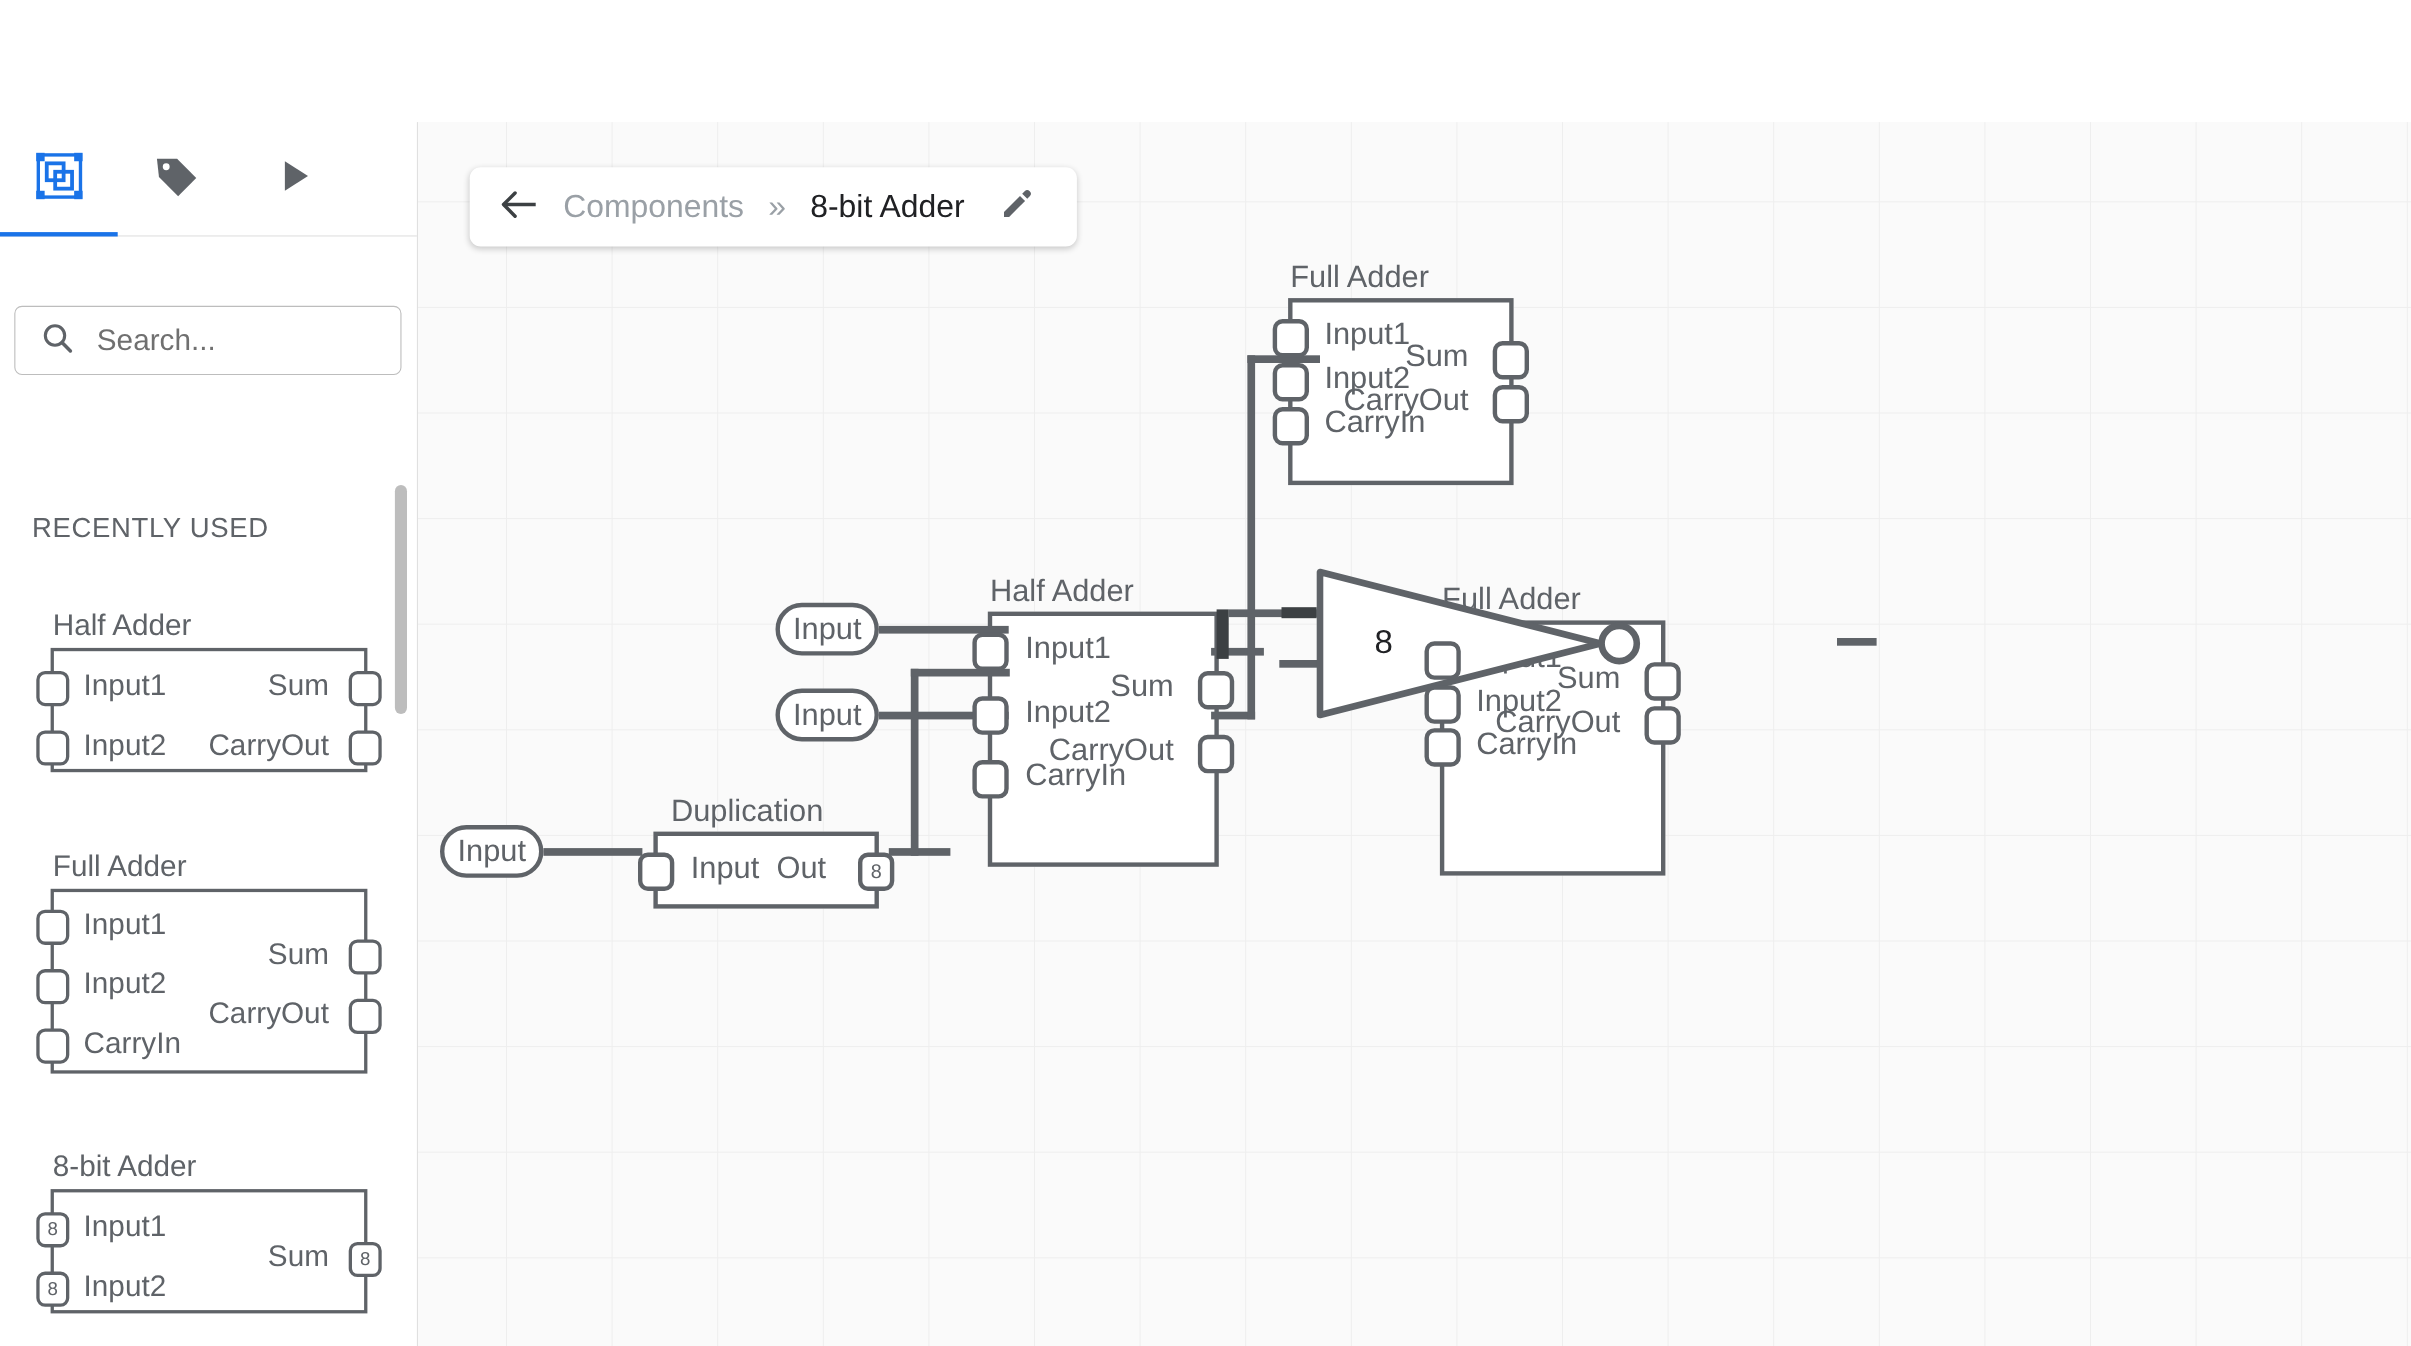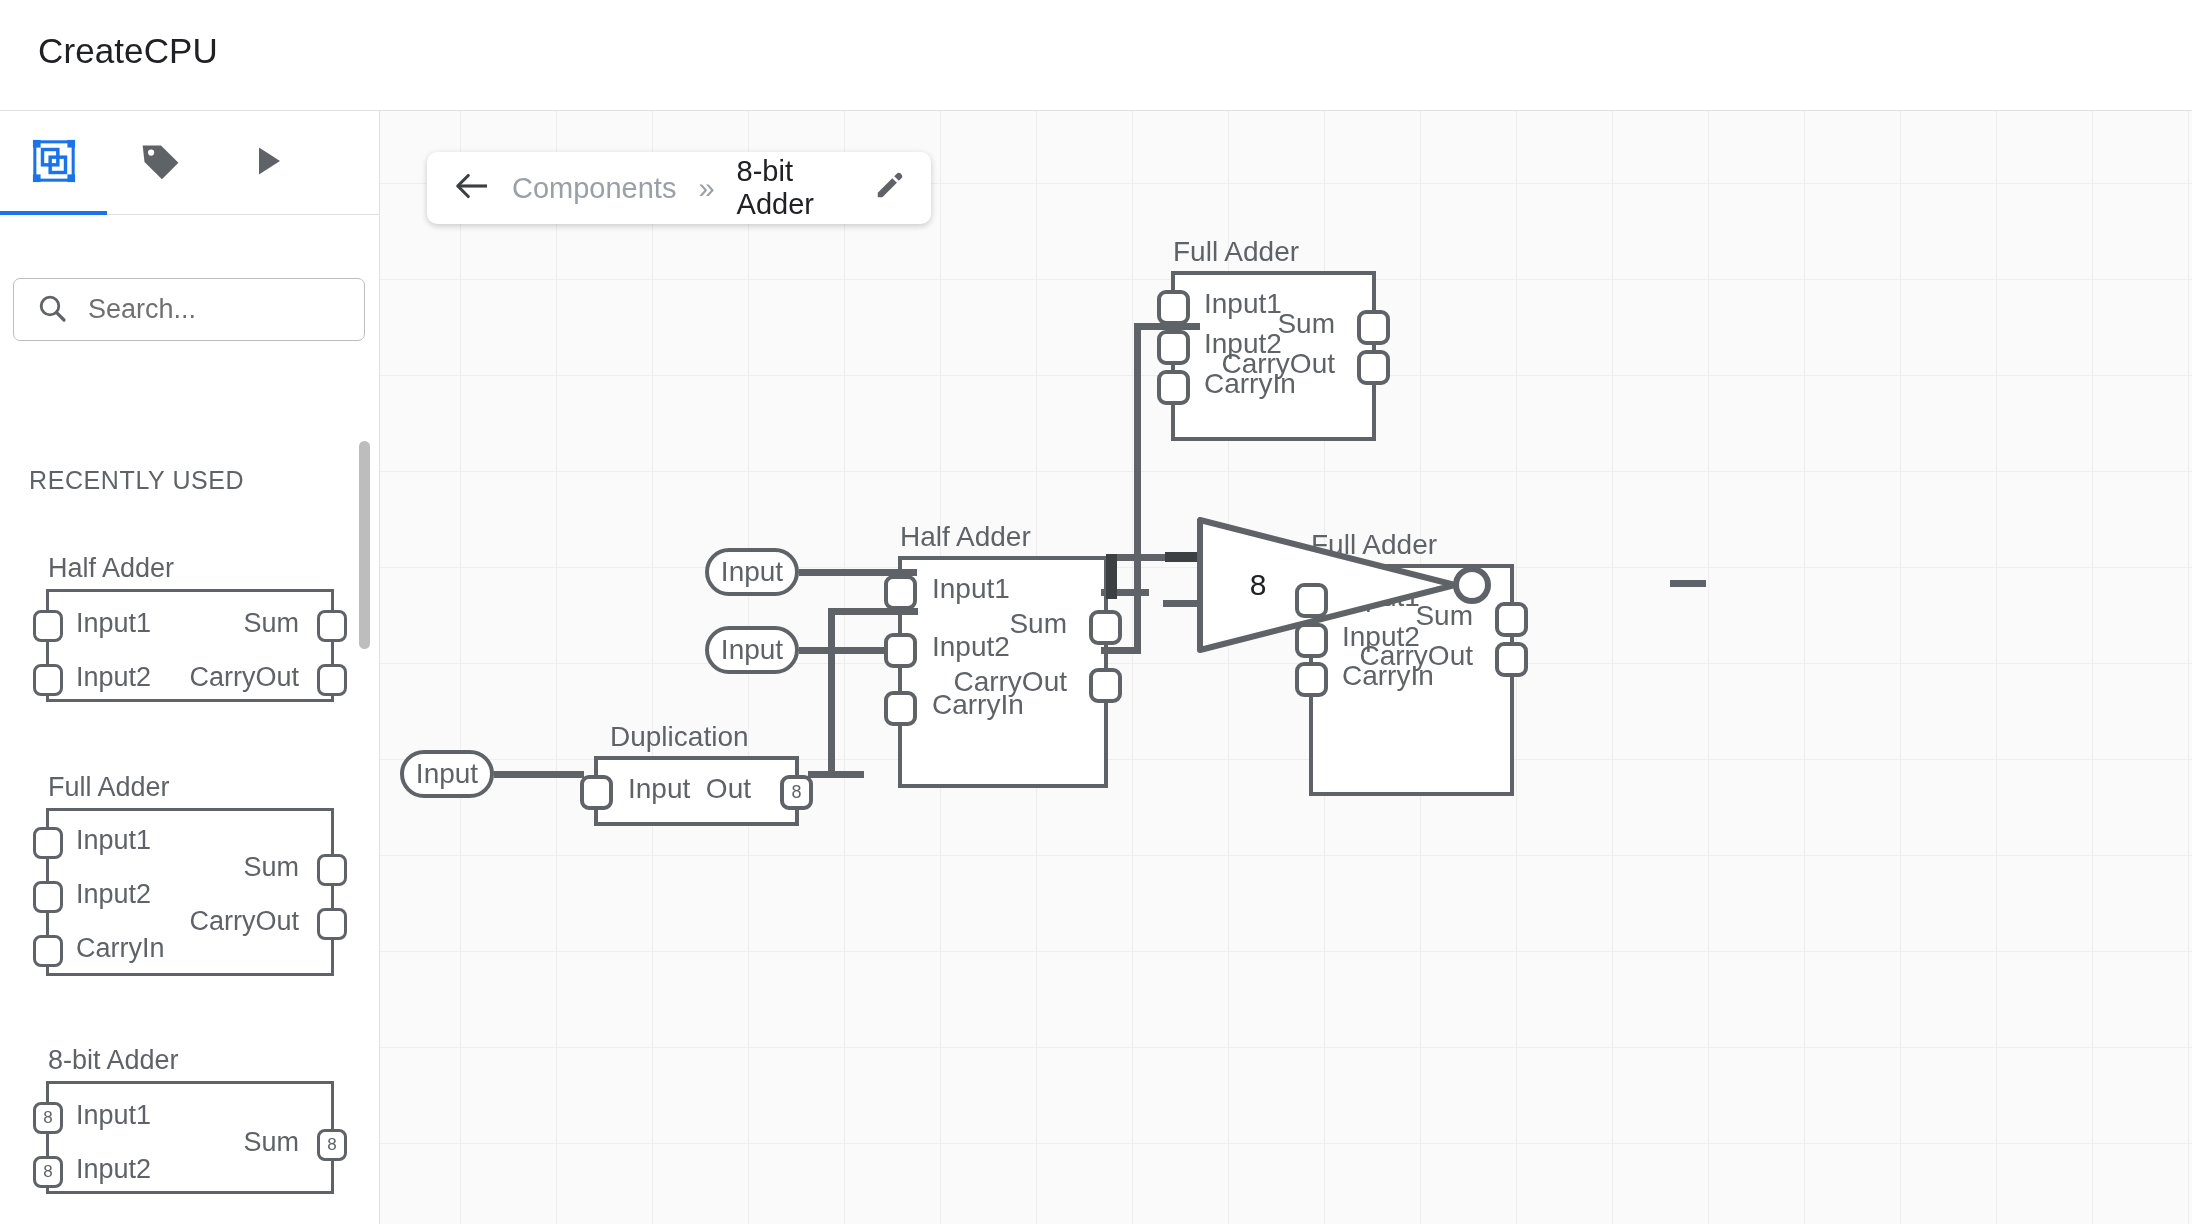--- a/index.html
+++ b/index.html
@@ -90,21 +90,21 @@
     background-color: #fafafa;
     background-image:
       linear-gradient(to right, #eeeeee 1px, transparent 1px),
       linear-gradient(to bottom, #eeeeee 1px, transparent 1px);
     background-size: 96px 96px;
     background-position: -16px -24px;
     overflow: hidden;
   }
 
   .breadcrumb-bar {
-    position: absolute; left: 47px; top: 41px; width: 504px; height: 72px;
+    position: absolute; left: 47px; top: 41px; width: 552px; height: 72px;
     background: #ffffff; border-radius: 10px;
     box-shadow: 0 2px 6px rgba(0,0,0,.20);
     display: flex; align-items: center; padding: 0 27px; gap: 22px;
   }
   .bc-parent { font-size: 29px; color: #9aa0a6; cursor: pointer; }
   .bc-sep { font-size: 29px; color: #9aa0a6; }
   .bc-current { font-size: 29px; color: #202124; cursor: pointer; }
 
   
   .node {
@@ -134,23 +134,20 @@
   svg.gate { position: absolute; overflow: visible; z-index: 5; }
   .gate-num {
     position: absolute; font-size: 30px; color: #202124; z-index: 6;
   }
 </style>
 </head>
 <body>
 
 <div id="app">
 
-  <div class="titlebar">
-    <div class="app-title">CreateCPU</div>
-  </div>
 
   <div class="sidebar">
 
     <div class="tabbar">
       <div class="tab">
         <span>
           <svg width="46" height="46" viewBox="0 0 24 24">
             <rect x="2" y="2" width="20" height="20" fill="none" stroke="#1a73e8" stroke-width="1.6"></rect>
             <rect x="1" y="1" width="4" height="4" fill="#1a73e8"></rect>
             <rect x="19" y="1" width="4" height="4" fill="#1a73e8"></rect>

